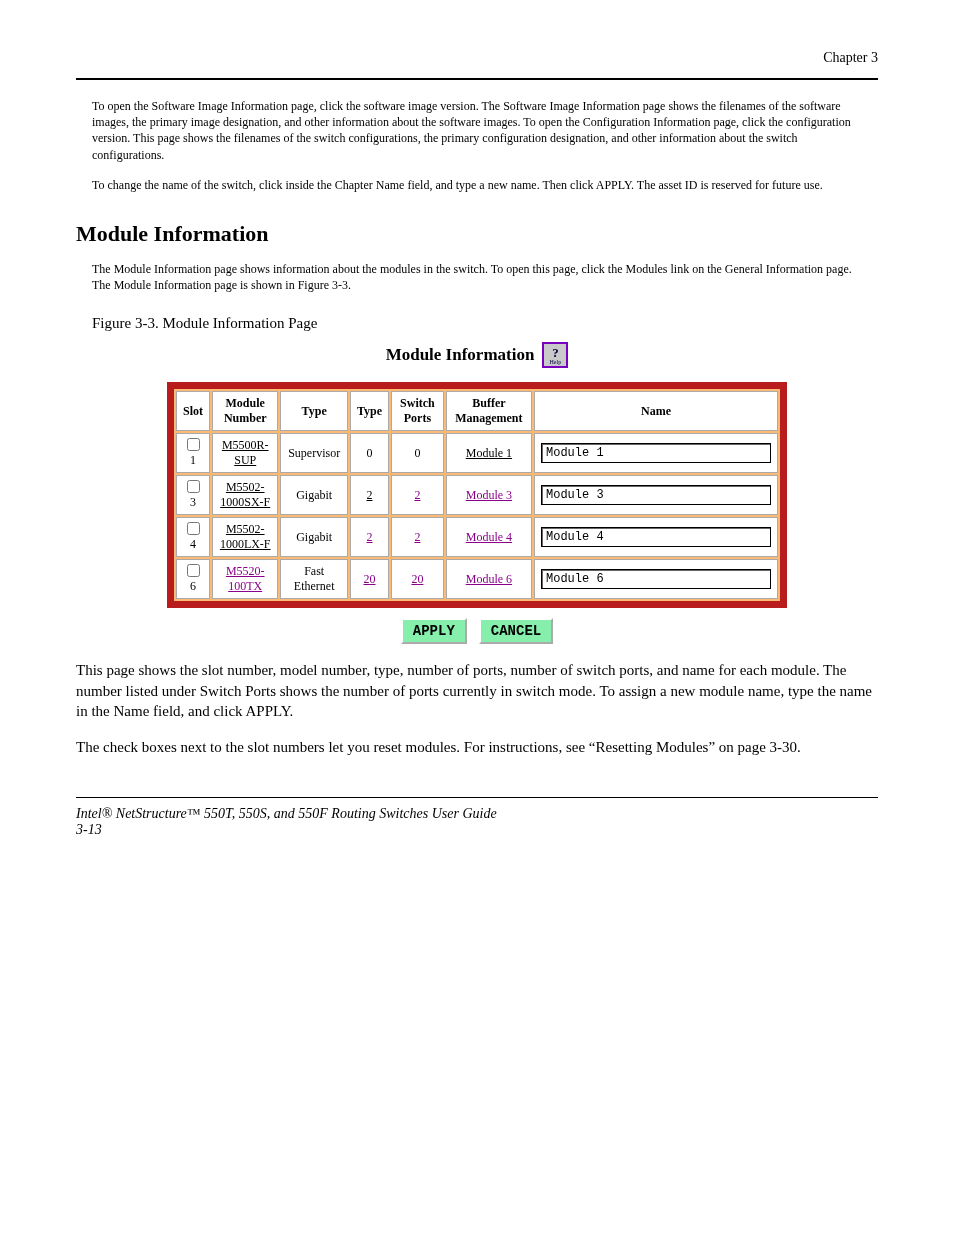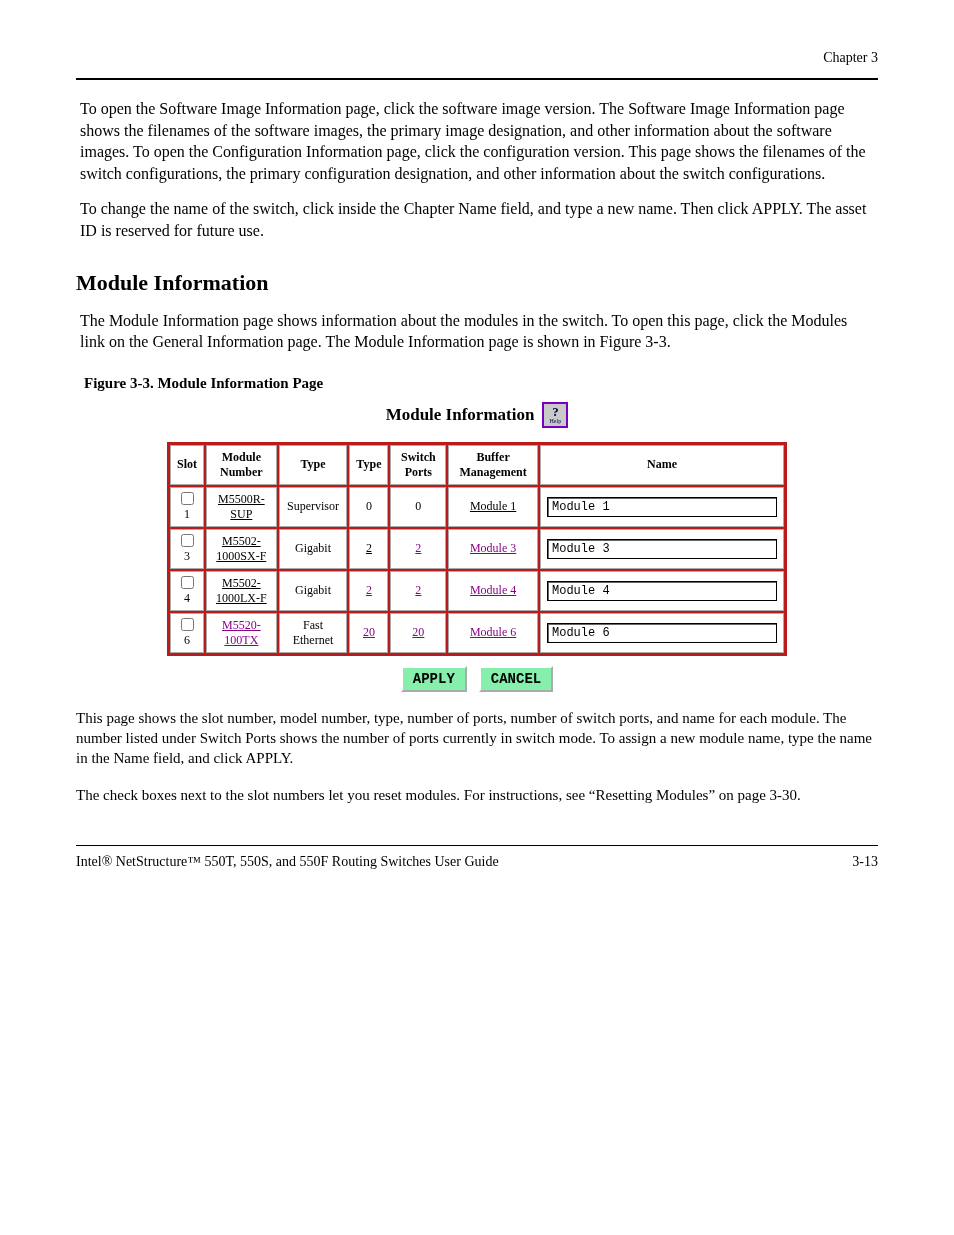--- a/index.html
+++ b/index.html
@@ -15,24 +15,24 @@
     padding: 48px 76px 40px 76px;
   }
   .header-area {
     padding-bottom: 12px;
     border-bottom: 2px solid #000;
     margin-bottom: 18px;
   }
   .header-row { display: flex; justify-content: space-between; font-style: italic; font-size: 14px; }
   .chapter-row { text-align: right; font-size: 14px; margin-top: 2px; }
 
-  .intro p { font-size: 16px; line-height: 1.35; margin: 14px 4px; }
+  .intro p { font-size: 12px; line-height: 1.35; margin: 14px 16px; }
   .section-title { font-size: 22px; font-weight: bold; margin: 28px 0 10px 0; }
 
-  .figcap { font-weight: bold; font-size: 15px; margin: 22px 0 10px 8px; }
+  .figcap { font-weight: normal; font-size: 15px; margin: 22px 0 10px 16px; }
 
   
   .panel {
     margin: 0 auto;
     width: 620px;
     font-family: "Times New Roman", serif;
   }
   .panel-title-row {
     display: flex;
     align-items: center;
@@ -49,22 +49,22 @@
     line-height: 1;
     cursor: pointer;
   }
   .help-q { font-weight: bold; font-size: 13px; color:#004; }
   .help-lbl { font-size: 6px; color:#004; }
 
   table.mod {
     border-collapse: separate;
     border-spacing: 2px;
     width: 100%;
-    background: #b91c1c;
-    border: 1px solid #b91c1c;
+    background: #fdba74;
+    border: 7px solid #b91c1c;
     font-size: 12px;
   }
   table.mod th, table.mod td {
     background: #fff;
     border: 1px solid #aaa;
     padding: 4px 6px;
     text-align: center;
     vertical-align: middle;
   }
   table.mod th { font-weight: bold; }
@@ -97,21 +97,23 @@
   }
 
   .after p { font-size: 15px; line-height: 1.35; margin: 16px 0; }
 
   .footer-area {
     border-top: 1.5px solid #000;
     margin-top: 40px;
     padding-top: 8px;
     display: flex;
     justify-content: space-between;
+    font-style: italic;
     font-size: 14px;
+    flex-direction: column;
   }
 </style>
 </head>
 <body>
 
 <div class="page">
 
   <div class="header-area">
     <div class="chapter-row">Chapter 3</div>
   </div>

